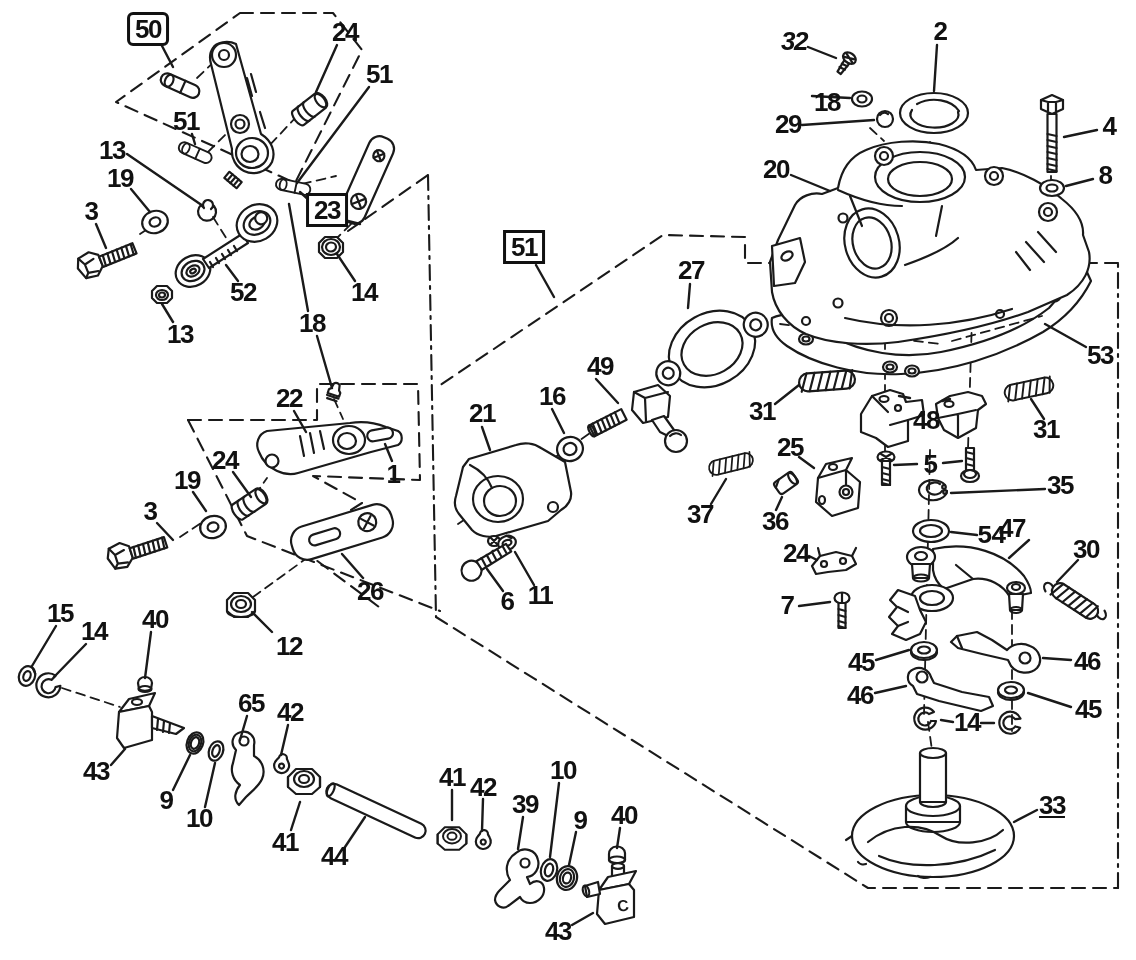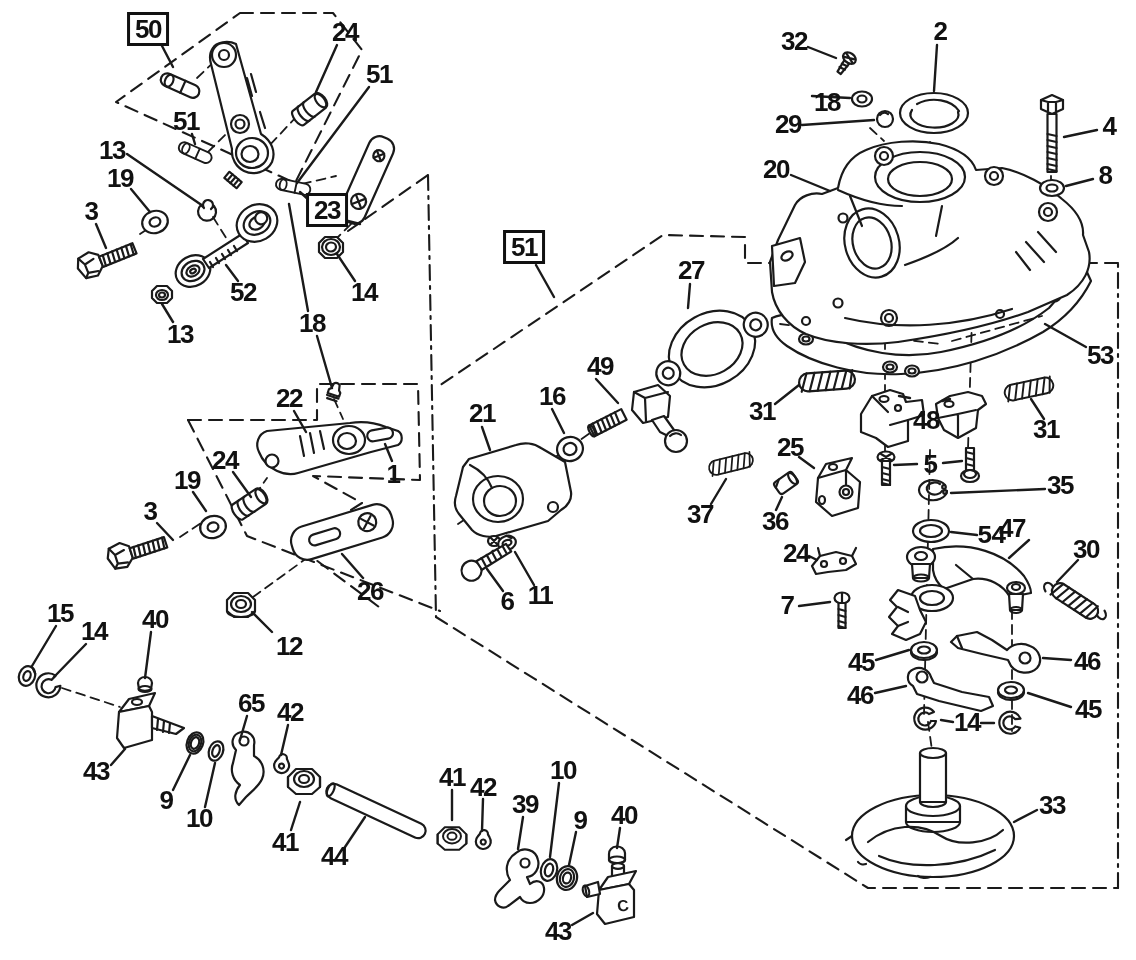--- a/index.html
+++ b/index.html
@@ -587,34 +587,34 @@
         <line x1="483" y1="799" x2="482" y2="831" class="leader"></line>
         <line x1="523" y1="817" x2="518" y2="849" class="leader"></line>
         <line x1="559" y1="783" x2="550" y2="857" class="leader"></line>
         <line x1="576" y1="832" x2="569" y2="865" class="leader"></line>
         <line x1="620" y1="828" x2="617" y2="848" class="leader"></line>
         <line x1="572" y1="925" x2="593" y2="913" class="leader"></line>
       </g>
 </svg>
 
 <div id="labels">
-      <div class="callout boxed" style="left: 148px; top: 29px;">50</div>
+      <div class="callout boxed" style="left: 148px; top: 29px; border-radius: 6px;">50</div>
       <div class="callout" style="left: 345px; top: 32px;">24</div>
       <div class="callout" style="left: 379px; top: 74px;">51</div>
       <div class="callout" style="left: 112px; top: 150px;">13</div>
       <div class="callout" style="left: 120px; top: 178px;">19</div>
       <div class="callout" style="left: 91px; top: 211px;">3</div>
       <div class="callout" style="left: 186px; top: 121px;">51</div>
       <div class="callout boxed" style="left: 327px; top: 210px;">23</div>
       <div class="callout" style="left: 364px; top: 292px;">14</div>
       <div class="callout" style="left: 312px; top: 323px;">18</div>
       <div class="callout" style="left: 243px; top: 292px;">52</div>
       <div class="callout" style="left: 180px; top: 334px;">13</div>
       <div class="callout" style="left: 940px; top: 31px;">2</div>
-      <div class="callout" style="left: 794px; top: 41px;">32</div>
+      <div class="callout" style="left: 794px; top: 41px; font-style: italic;">32</div>
       <div class="callout" style="left: 798px; top: 102px; margin-left: 29px;">18</div>
       <div class="callout" style="left: 788px; top: 124px;">29</div>
       <div class="callout" style="left: 1109px; top: 126px;">4</div>
       <div class="callout" style="left: 1105px; top: 175px;">8</div>
       <div class="callout" style="left: 776px; top: 169px;">20</div>
       <div class="callout" style="left: 1100px; top: 355px;">53</div>
       <div class="callout" style="left: 691px; top: 270px;">27</div>
       <div class="callout boxed" style="left: 524px; top: 247px;">51</div>
       <div class="callout" style="left: 600px; top: 366px;">49</div>
       <div class="callout" style="left: 552px; top: 396px;">16</div>
@@ -630,21 +630,21 @@
       <div class="callout" style="left: 790px; top: 447px;">25</div>
       <div class="callout" style="left: 775px; top: 521px;">36</div>
       <div class="callout" style="left: 700px; top: 514px;">37</div>
       <div class="callout" style="left: 796px; top: 553px;">24</div>
       <div class="callout" style="left: 787px; top: 605px;">7</div>
       <div class="callout" style="left: 861px; top: 662px;">45</div>
       <div class="callout" style="left: 860px; top: 695px;">46</div>
       <div class="callout" style="left: 1087px; top: 661px;">46</div>
       <div class="callout" style="left: 1088px; top: 709px;">45</div>
       <div class="callout" style="left: 967px; top: 722px;">14</div>
-      <div class="callout" style="left: 1052px; top: 805px;">33</div>
+      <div class="callout" style="left: 1052px; top: 805px; text-decoration: underline;">33</div>
       <div class="callout" style="left: 507px; top: 601px;">6</div>
       <div class="callout" style="left: 540px; top: 595px;">11</div>
       <div class="callout" style="left: 289px; top: 398px;">22</div>
       <div class="callout" style="left: 393px; top: 474px;">1</div>
       <div class="callout" style="left: 225px; top: 460px;">24</div>
       <div class="callout" style="left: 187px; top: 480px;">19</div>
       <div class="callout" style="left: 150px; top: 511px;">3</div>
       <div class="callout" style="left: 370px; top: 591px;">26</div>
       <div class="callout" style="left: 289px; top: 646px;">12</div>
       <div class="callout" style="left: 60px; top: 613px;">15</div>

